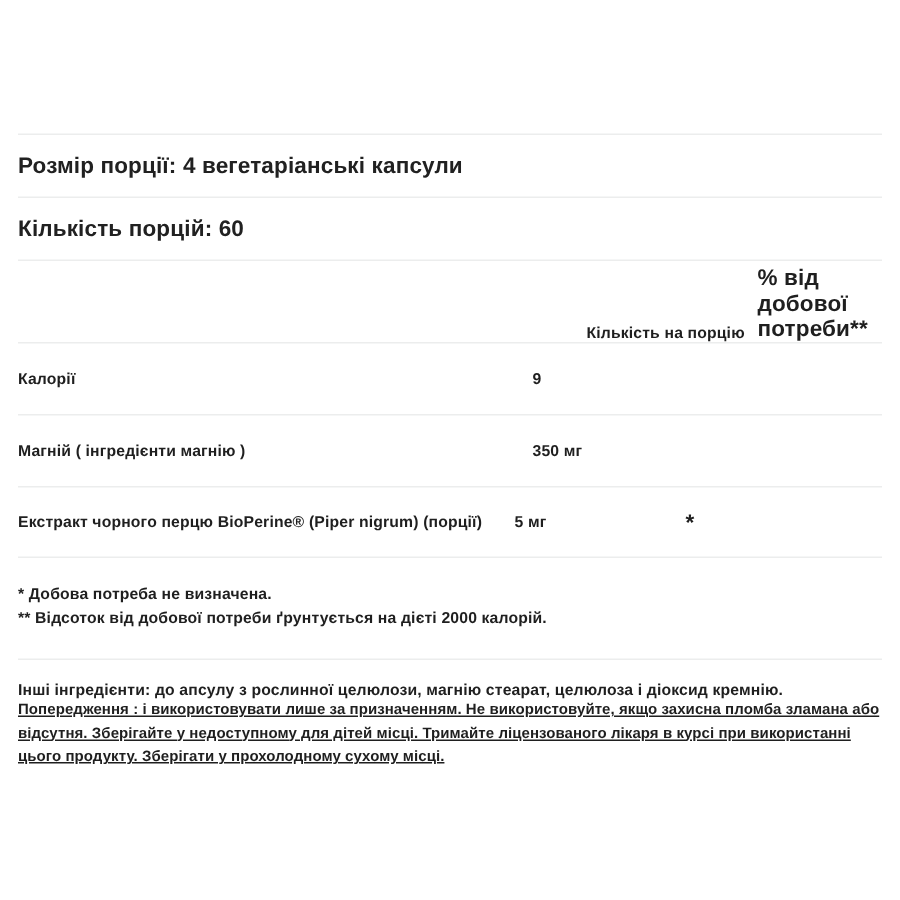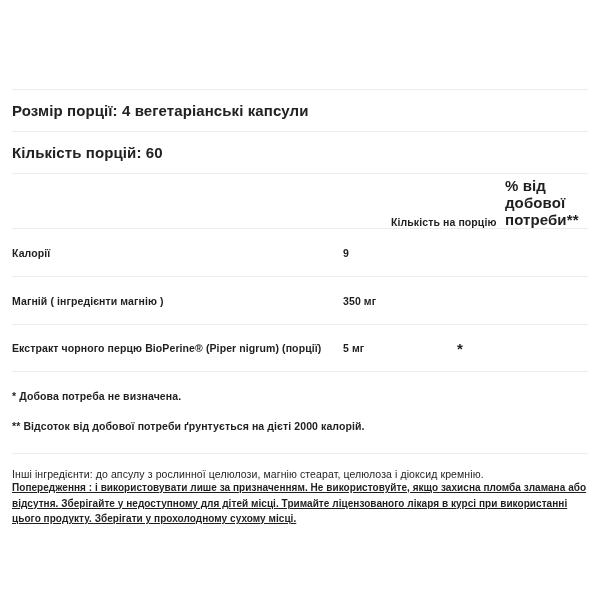--- a/index.html
+++ b/index.html
@@ -69,48 +69,49 @@
   }
 
   .header-row {
     height: 54px;
     align-items: flex-end;
     margin-left: 48px;
   }
 
   .data-row {
     height: 47px;
+    gap: 12px;
   }
 
   .row-bioperine {
     height: 46px;
   }
 
   .spacer-top {
     height: 89px;
   }
 
   .footnote {
     padding: 0 12px;
     font-size: 10.5px;
     font-weight: 700;
     letter-spacing: 0.1px;
     color: #1f1f1f;
   }
 
   .footnote-1 { margin-top: 18px; }
-  .footnote-2 { margin-top: 18px; }
+  .footnote-2 { margin-top: 4px; }
 
   .gap-before-divider { height: 21px; }
 
   .other-ingredients {
     padding: 0 12px;
     margin-top: 14px;
     font-size: 10.5px;
-    font-weight: 400;
+    font-weight: 700;
     letter-spacing: 0.1px;
     color: #1f1f1f;
   }
 
   .warning {
     padding: 0 12px;
     margin-top: 0;
     font-size: 10px;
     font-weight: 700;
     letter-spacing: 0.05px;

